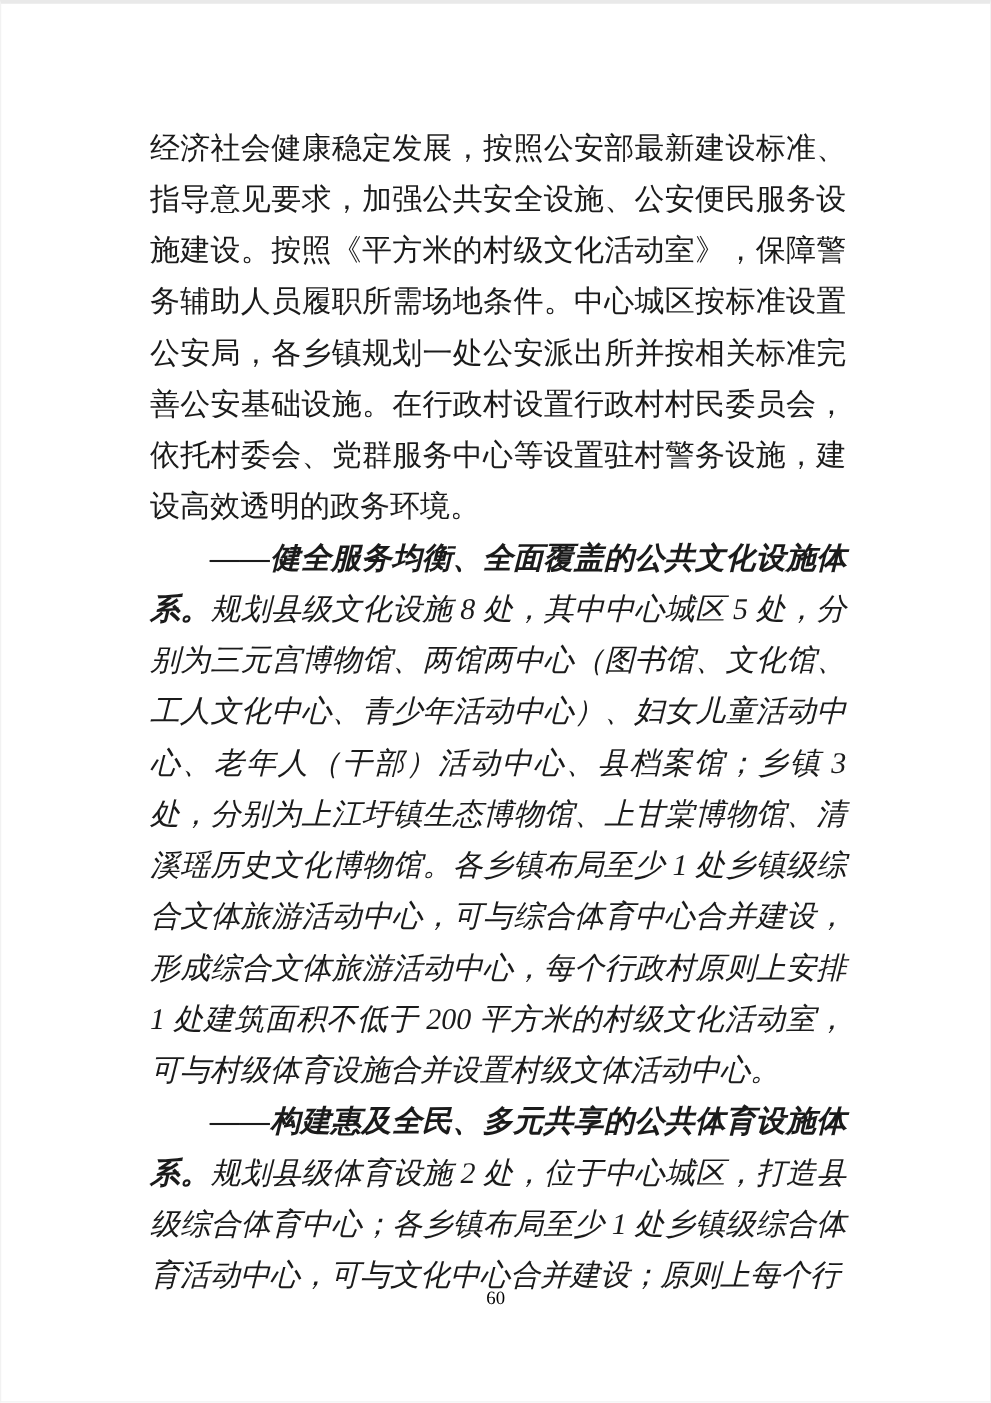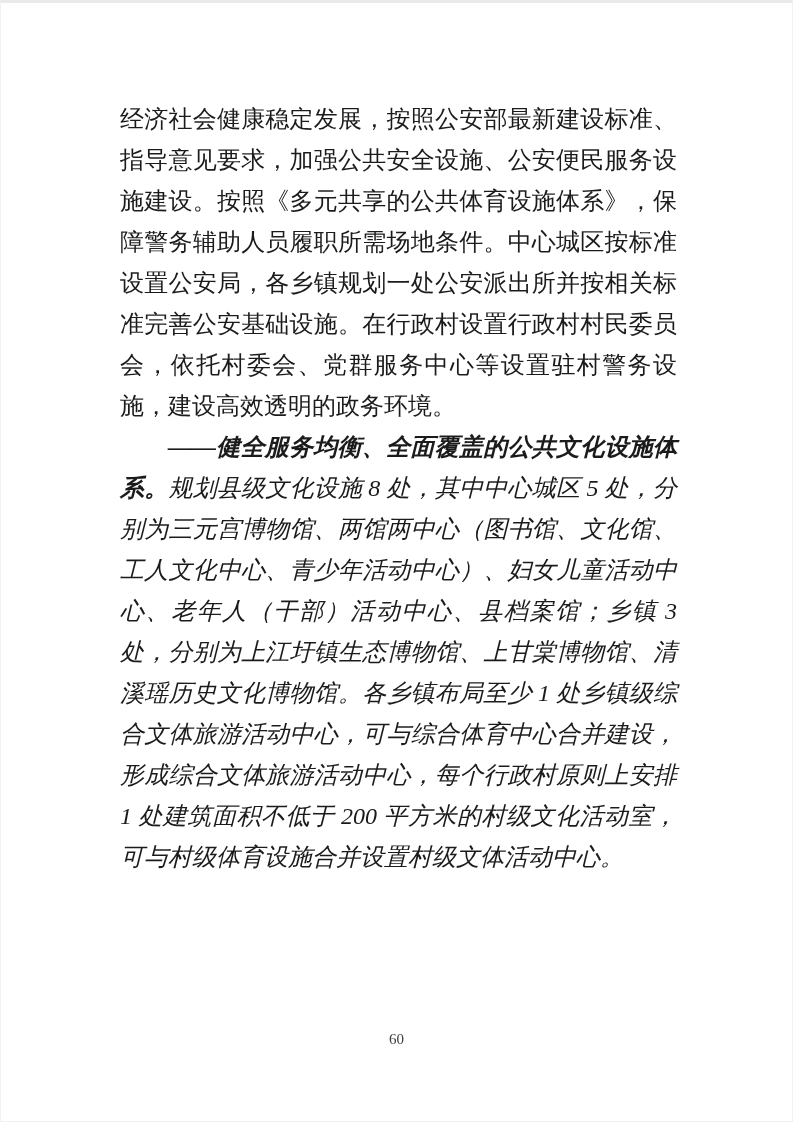--- a/index.html
+++ b/index.html
@@ -42,35 +42,38 @@
   .lead {
     font-weight: bold;
   }
   .page-number {
     position: absolute;
     left: 0;
     right: 0;
     top: 1028px;
     text-align: center;
     font-size: 15px;
-    color: #404040;
+    color: #000000;
     font-family: "Liberation Serif", "DejaVu Serif", serif;
   }
 </style>
 </head>
 <body>
 
 <div class="page">
   <div class="text-block">
 
     <p>
-      <span>经济社会健康稳定发展，按照公安部最新建设标准、指导意见要求，加强公共安全设施、公安便民服务设施建设。按照《多元共享的公共体育设施体系》，保障警务辅助人员履职所需场地条件。中心城区按标准设置公安局，各乡镇规划一处公安派出所并按相关标准完善公安基础设施。在行政村设置行政村村民委员会，依托村委会、党群服务中心等设置驻村警务设施，建设高效透明的政务环境。</span>
+      <span>经济社会健康稳定发展，按照公安部最新建设标准、指导意见要求，加强公共安全设施、公安便民服务设施建设。按照《平方米的村级文化活动室》，保障警务辅助人员履职所需场地条件。中心城区按标准设置公安局，各乡镇规划一处公安派出所并按相关标准完善公安基础设施。在行政村设置行政村村民委员会，依托村委会、党群服务中心等设置驻村警务设施，建设高效透明的政务环境。</span>
     </p>
 
     <p class="indented">
       <span class="lead">——健全服务均衡、全面覆盖的公共文化设施体系。</span><span>规划县级文化设施 8 处，其中中心城区 5 处，分别为三元宫博物馆、两馆两中心（图书馆、文化馆、工人文化中心、青少年活动中心）、妇女儿童活动中心、老年人（干部）活动中心、县档案馆；乡镇 3 处，分别为上江圩镇生态博物馆、上甘棠博物馆、清溪瑶历史文化博物馆。各乡镇布局至少 1 处乡镇级综合文体旅游活动中心，可与综合体育中心合并建设，形成综合文体旅游活动中心，每个行政村原则上安排 1 处建筑面积不低于 200 平方米的村级文化活动室，可与村级体育设施合并设置村级文体活动中心。</span>
     </p>
 
+    <p class="indented">
+      <span class="lead">——构建惠及全民、多元共享的公共体育设施体系。</span><span>规划县级体育设施 2 处，位于中心城区，打造县级综合体育中心；各乡镇布局至少 1 处乡镇级综合体育活动中心，可与文化中心合并建设；原则上每个行</span>
+    </p>
 
   </div>
 
   <div class="page-number">60</div>
 </div>
 
 </body></html>

